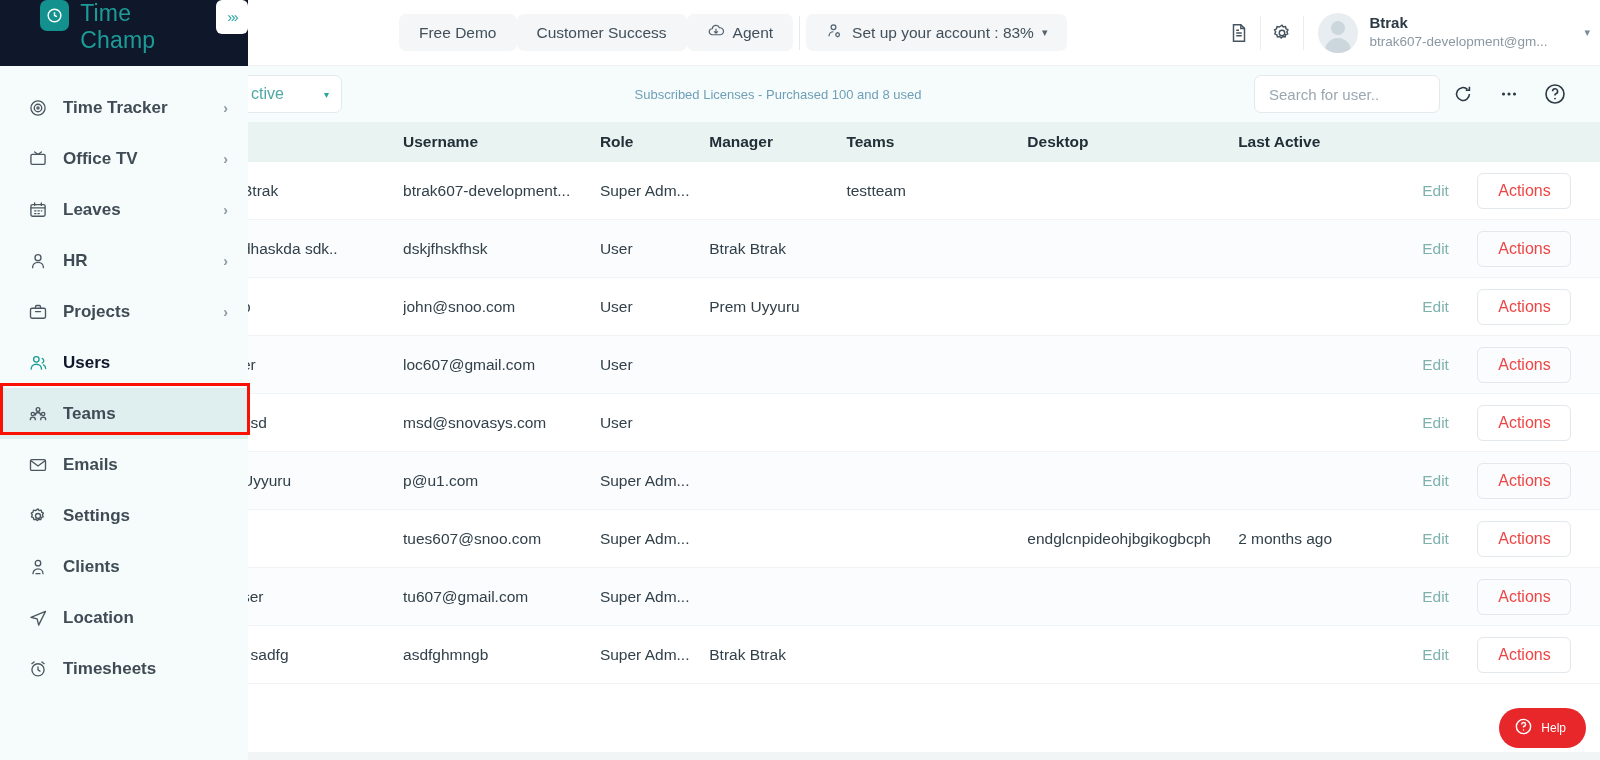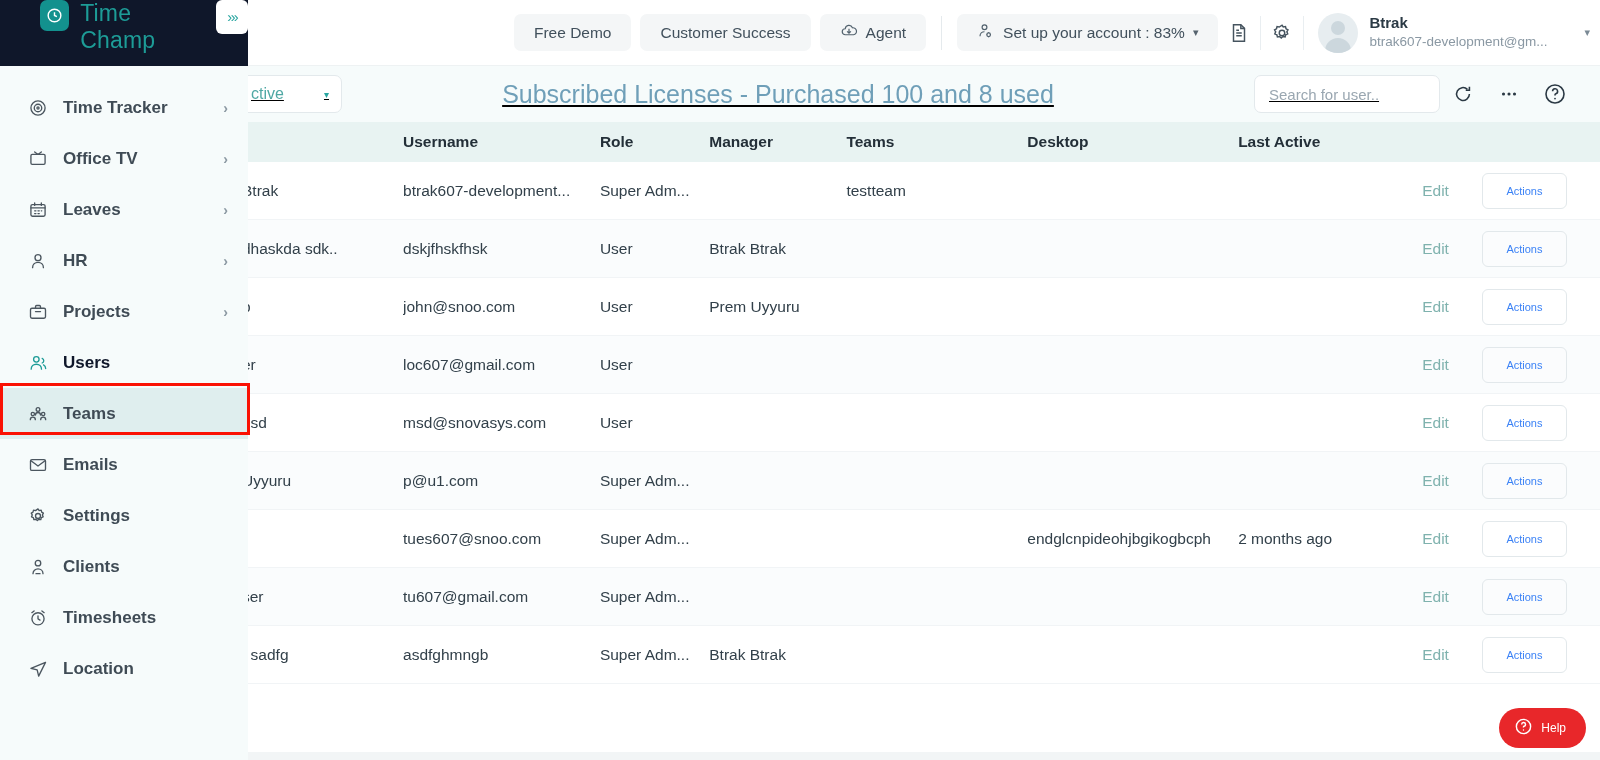--- a/index.html
+++ b/index.html
@@ -24,21 +24,21 @@
   .brand-logo {
     width: 31px; height: 31px; border-radius: 7px; background: #13918e;
     display: flex; align-items: center; justify-content: center;
   }
   .brand-name { font-size: 23px; color: #1d9c97; letter-spacing: .2px; }
   .collapse-btn {
     margin-left: 0px; width: 34px; height: 34px; border-radius: 6px;
     background: #ffffff; display: flex; align-items: center; justify-content: center;
     color: #2aa6a1; font-size: 15px; letter-spacing: -2px; cursor: pointer;
   }
-  .top-center { flex: 1; display: flex; align-items: center; justify-content: flex-end; gap: 9px; }
+  .top-center { flex: 1; display: flex; align-items: center; justify-content: center; }
   .pill {
     height: 37px; border-radius: 7px; background: #f4f6f7; color: #41505c;
     display: flex; align-items: center; gap: 8px; padding: 0 20px;
     font-size: 15.5px; cursor: pointer; white-space: nowrap;
   }
   .top-divider { width: 1px; height: 34px; background: #e5eaed; margin: 0 6px; }
   .icon-btn {
     width: 42px; height: 42px; display: flex; align-items: center; justify-content: center;
     color: #5a6a76; cursor: pointer;
   }
@@ -78,30 +78,30 @@
   .nav-item.highlight { background: #dfeeee; }
   .nav-highlight-box {
     position: absolute; left: 0; top: 383px; width: 250px; height: 52px;
     border: 3px solid #fa1103; z-index: 40; pointer-events: none;
   }
 
   
   .main { position: absolute; left: 248px; top: 66px; width: 1352px; height: 694px; background: #ffffff; }
   .toolbar {
     position: absolute; left: -248px; top: 0; width: 1600px; height: 56px;
-    background: #f6fbfb; display: flex; align-items: center; padding-left: 236px; padding-right: 22px; text-decoration: underline;
+    background: #f6fbfb; display: flex; align-items: center; padding-left: 236px; padding-right: 22px;
   }
   .status-select {
     width: 106px; height: 38px; border: 1px solid #e3e9ec; border-radius: 7px;
     background: #fff; display: flex; align-items: center; justify-content: space-between;
     padding: 0 12px 0 14px; color: #4fa8a4; font-size: 16px; cursor: pointer;
   }
   .status-select .dd { font-size: 10px; color: #2aa6a1; }
   .license-text {
-    flex: 1; text-align: center; color: #6f9fb8; font-size: 25px; margin-left: -40px;
+    flex: 1; text-align: center; color: #6f9fb8; font-size: 13px; margin-left: -40px;
   }
   .search-box {
     width: 186px; height: 38px; border: 1px solid #e3e9ec; border-radius: 7px;
     background: #fff; display: flex; align-items: center; padding: 0 14px;
   }
   .search-box input {
     border: 0; outline: 0; width: 100%; font-size: 15px; color: #36434d;
     font-family: "Liberation Sans", sans-serif; background: transparent;
   }
   .search-box input::placeholder { color: #9aa7b1; }
@@ -130,23 +130,23 @@
   .c-teams   { width: 182px; }
   .c-desktop { width: 204px; }
   .c-last    { width: 112px; margin-left: 8px; }
   .c-edit    { width: 100px; text-align: right; color: #7fb2ae; cursor: pointer; }
   .c-act     { width: 152px; display: flex; justify-content: center; }
 
   .ellip { overflow: hidden; text-overflow: ellipsis; white-space: nowrap; display: block; }
   .sort-arrow { color: #2aa6a1; font-size: 15px; }
 
   .actions-btn {
-    width: 85px; height: 36px; border: 1px solid #e2e8eb; border-radius: 6px;
+    width: 94px; height: 36px; border: 1px solid #e2e8eb; border-radius: 6px;
     background: #fff; display: flex; align-items: center; justify-content: center;
-    font-size: 11px; color: #3b82f6; cursor: pointer;
+    font-size: 16px; color: #ef4444; cursor: pointer;
   }
   .trow.even .actions-btn { background: #fbfcfd; }
   .pager {
     position: absolute; left: 0; top: 686px; width: 1600px; height: 74px;
     background: #ffffff; border-top: 1px solid #eef2f4;
     display: flex; align-items: center; padding-left: 278px;
     font-size: 15.5px; color: #45525c;
   }
   .help-btn {
     position: absolute; right: 14px; bottom: 12px;
@@ -334,34 +334,34 @@
             <circle cx="12" cy="7.4" r="3.3"></circle>
             <path d="M6 20c0-3.4 2.7-5.8 6-5.8s6 2.4 6 5.8"></path>
             <path d="M9.6 20h4.8"></path>
           </svg>
         </span>
         <span>Clients</span>
       </div>
       <div class="nav-item">
         <span class="nav-ico">
           <svg width="20" height="20" viewBox="0 0 24 24" fill="none" stroke="currentColor" stroke-width="1.6" stroke-linecap="round" stroke-linejoin="round">
+            <path d="M21 4 3.6 11.3l7.4 1.8 1.8 7.4z"></path>
+          </svg>
+        </span>
+        <span>Location</span>
+      </div>
+      <div class="nav-item">
+        <span class="nav-ico">
+          <svg width="20" height="20" viewBox="0 0 24 24" fill="none" stroke="currentColor" stroke-width="1.6" stroke-linecap="round" stroke-linejoin="round">
             <circle cx="12" cy="13" r="7.3"></circle>
             <path d="M12 9.4V13l2.4 1.5"></path>
             <path d="M4.6 5.6 7.3 3.5M19.4 5.6 16.7 3.5"></path>
           </svg>
         </span>
         <span>Timesheets</span>
-      </div>
-      <div class="nav-item">
-        <span class="nav-ico">
-          <svg width="20" height="20" viewBox="0 0 24 24" fill="none" stroke="currentColor" stroke-width="1.6" stroke-linecap="round" stroke-linejoin="round">
-            <path d="M21 4 3.6 11.3l7.4 1.8 1.8 7.4z"></path>
-          </svg>
-        </span>
-        <span>Location</span>
       </div>
     </div>
   <div class="nav-highlight-box"></div>
 
   <div class="main">
 
     <div class="toolbar">
       <div class="status-select">
         <span>ctive</span>
         <span class="dd">▾</span>

